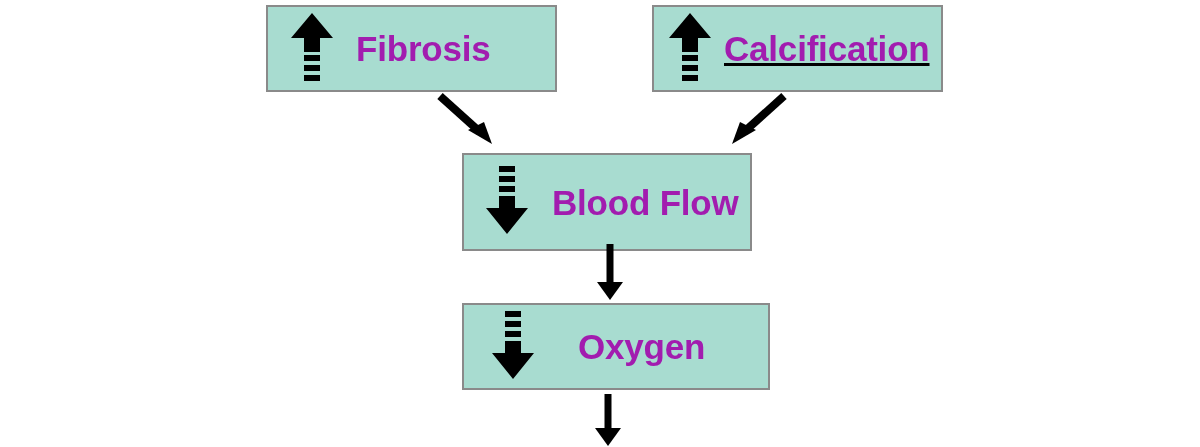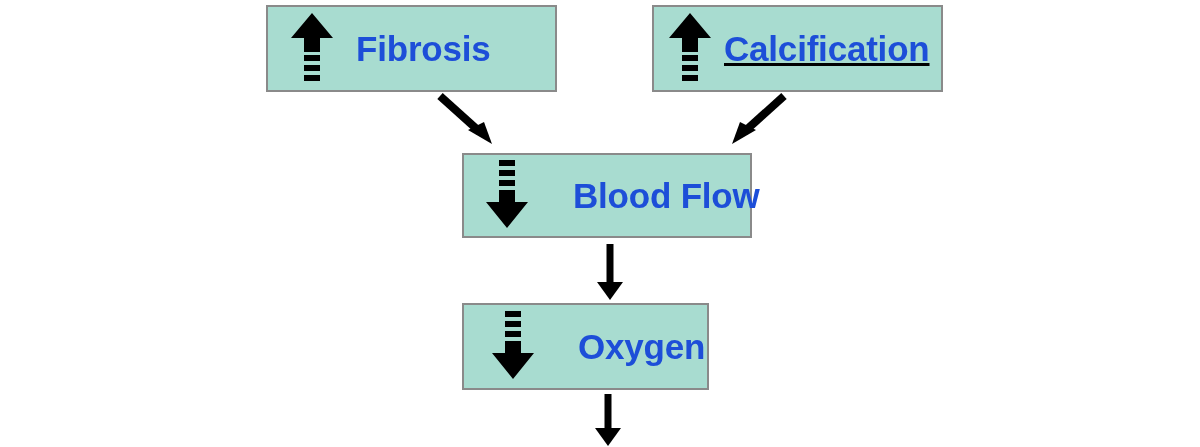--- a/index.html
+++ b/index.html
@@ -27,34 +27,34 @@
     flex-direction: row;
     align-items: center;
     justify-content: flex-start;
   }
   .node-icon {
     flex: 0 0 auto;
     display: block;
   }
   .node-label {
     flex: 0 0 auto;
-    color: #1d4ed8;
+    color: #a21caf;
     font-weight: bold;
     font-size: 35px;
     line-height: 1;
     letter-spacing: -0.2px;
     white-space: nowrap;
     font-family: "Liberation Sans", "DejaVu Sans", sans-serif;
   }
 
   
   #node-fibrosis      { left: 266px; top: 5px;   width: 291px; height: 87px; }
   #node-calcification { left: 652px; top: 5px;   width: 291px; height: 87px; text-decoration: underline; }
-  #node-bloodflow     { left: 462px; top: 153px; width: 290px; height: 85px; gap: 21px; }
-  #node-oxygen        { left: 462px; top: 303px; width: 247px; height: 87px; }
+  #node-bloodflow     { left: 462px; top: 153px; width: 290px; height: 98px; }
+  #node-oxygen        { left: 462px; top: 303px; width: 308px; height: 87px; }
 
   #node-fibrosis .node-icon      { margin-left: 22px; margin-right: 22px; }
   #node-fibrosis .node-label     { }
   #node-calcification .node-icon { margin-left: 14px; margin-right: 12px; }
   #node-bloodflow .node-icon     { margin-left: 20px; margin-right: 22px; }
   #node-oxygen .node-icon        { margin-left: 26px; margin-right: 42px; }
 
   .connector {
     position: absolute;
     overflow: visible;

